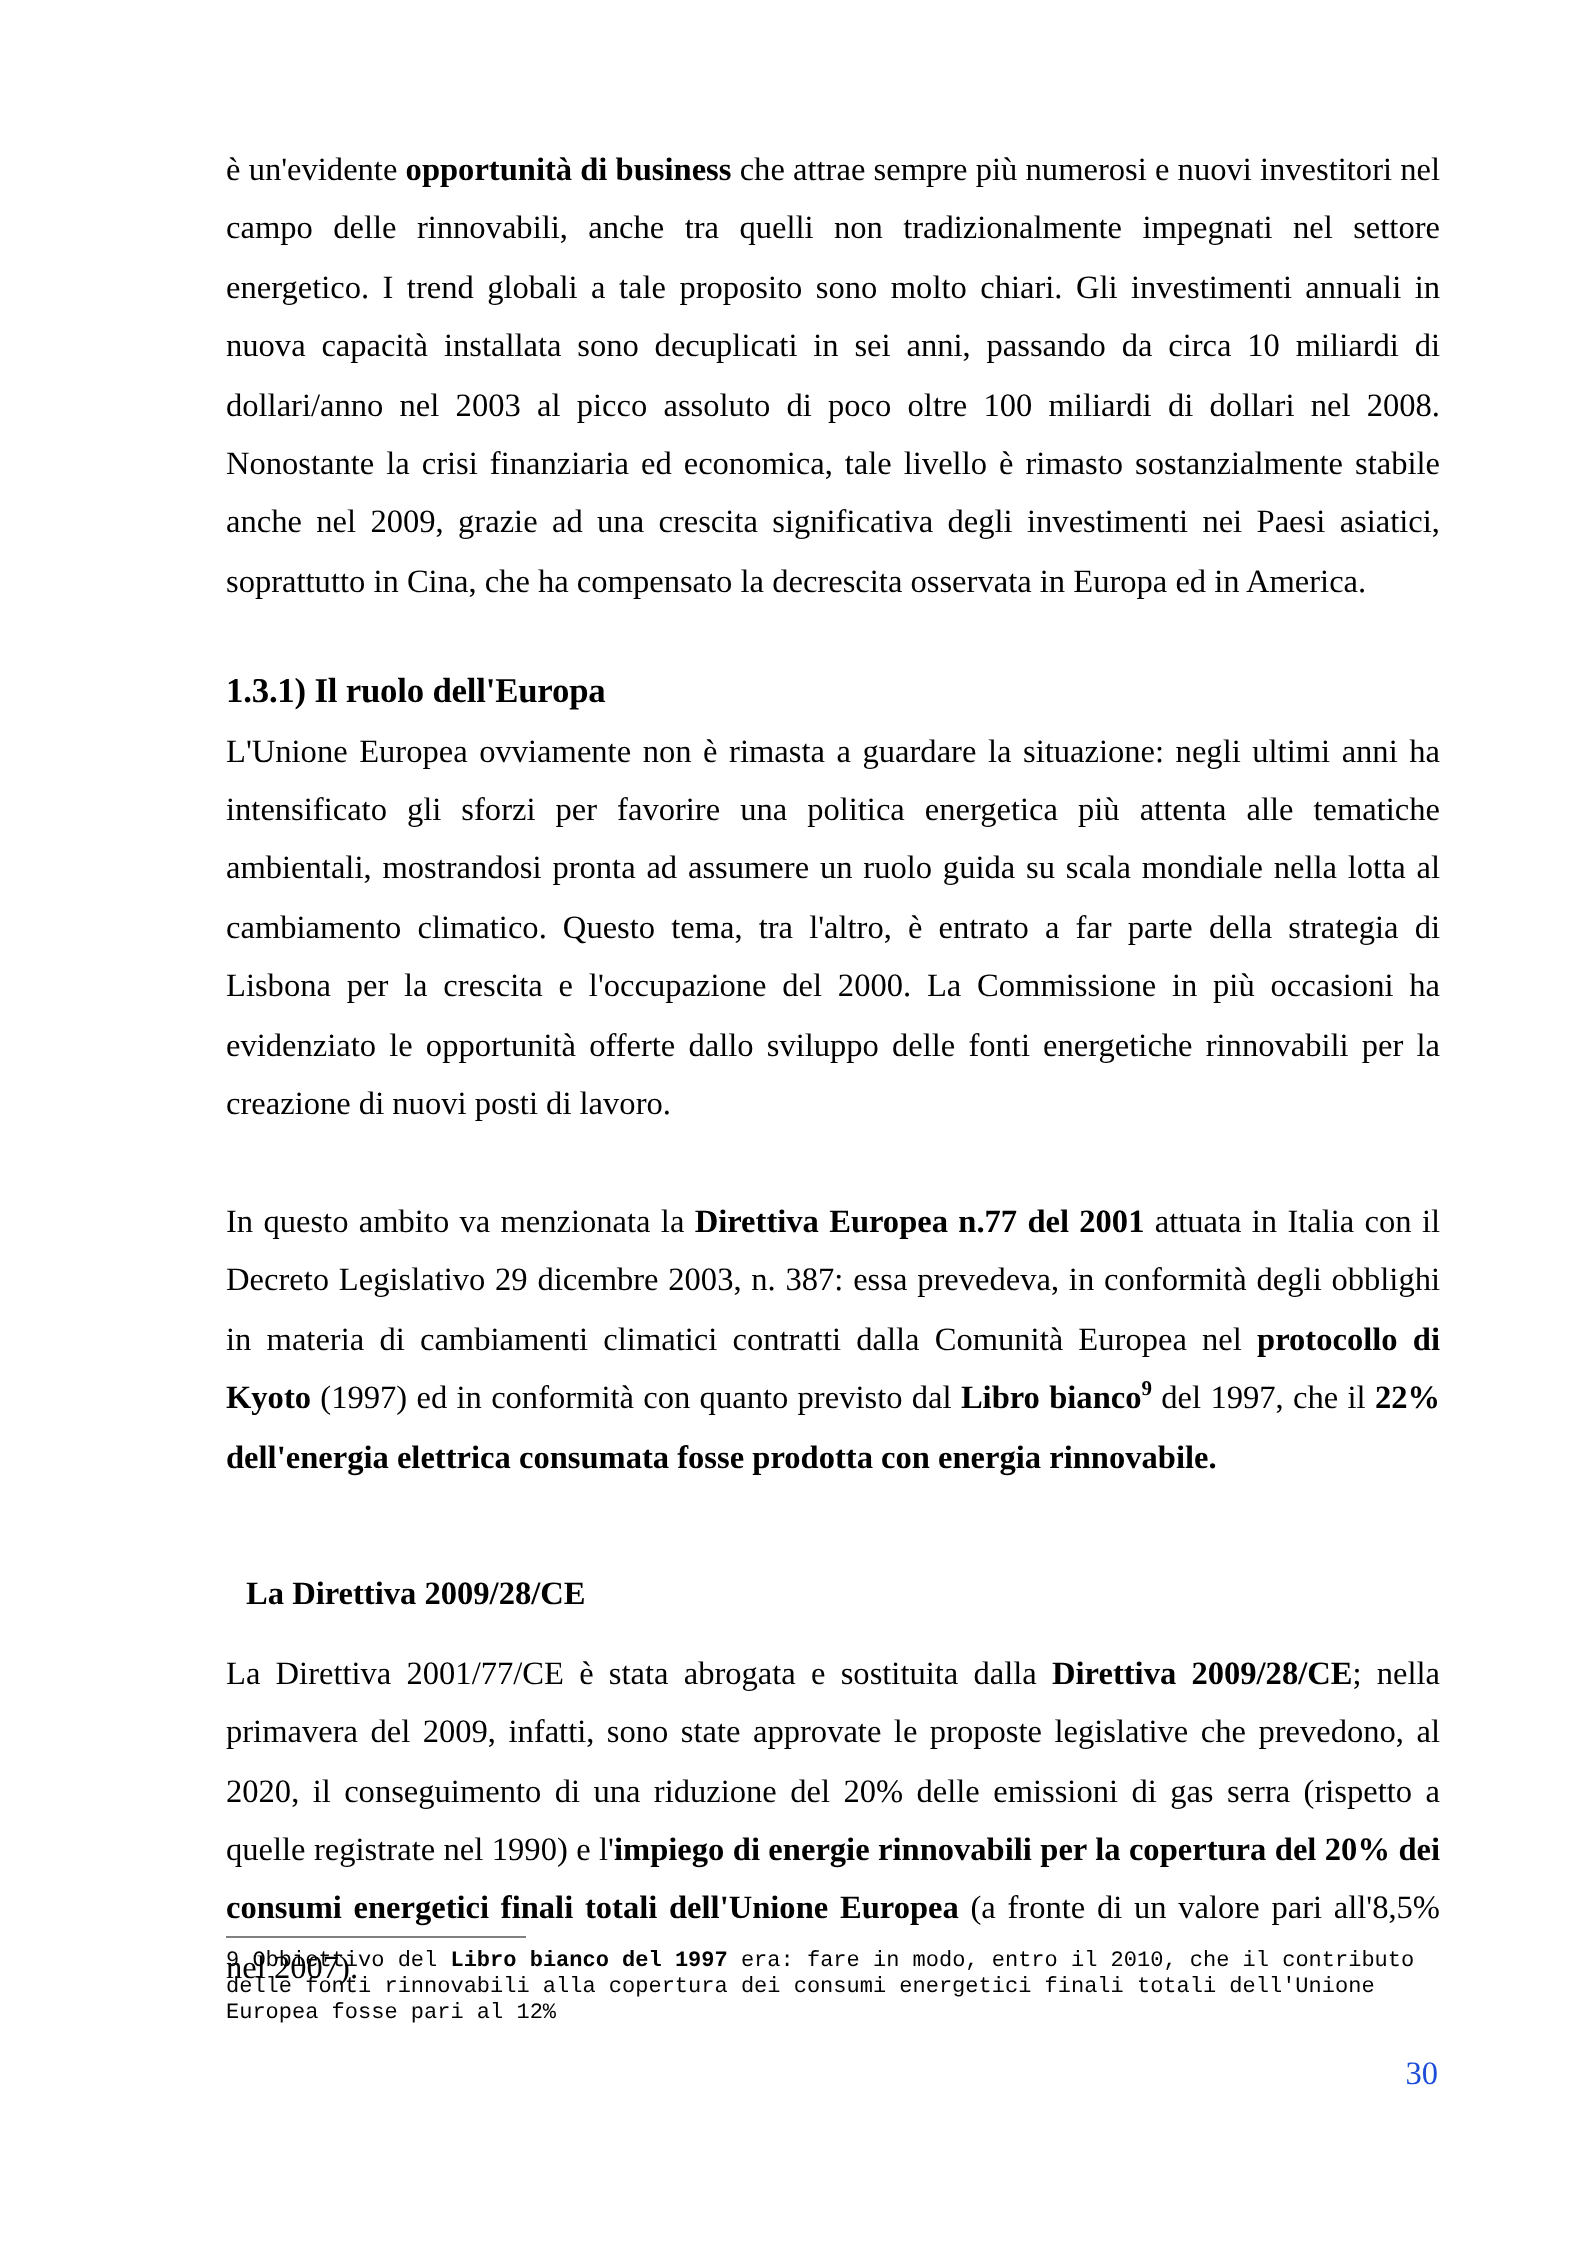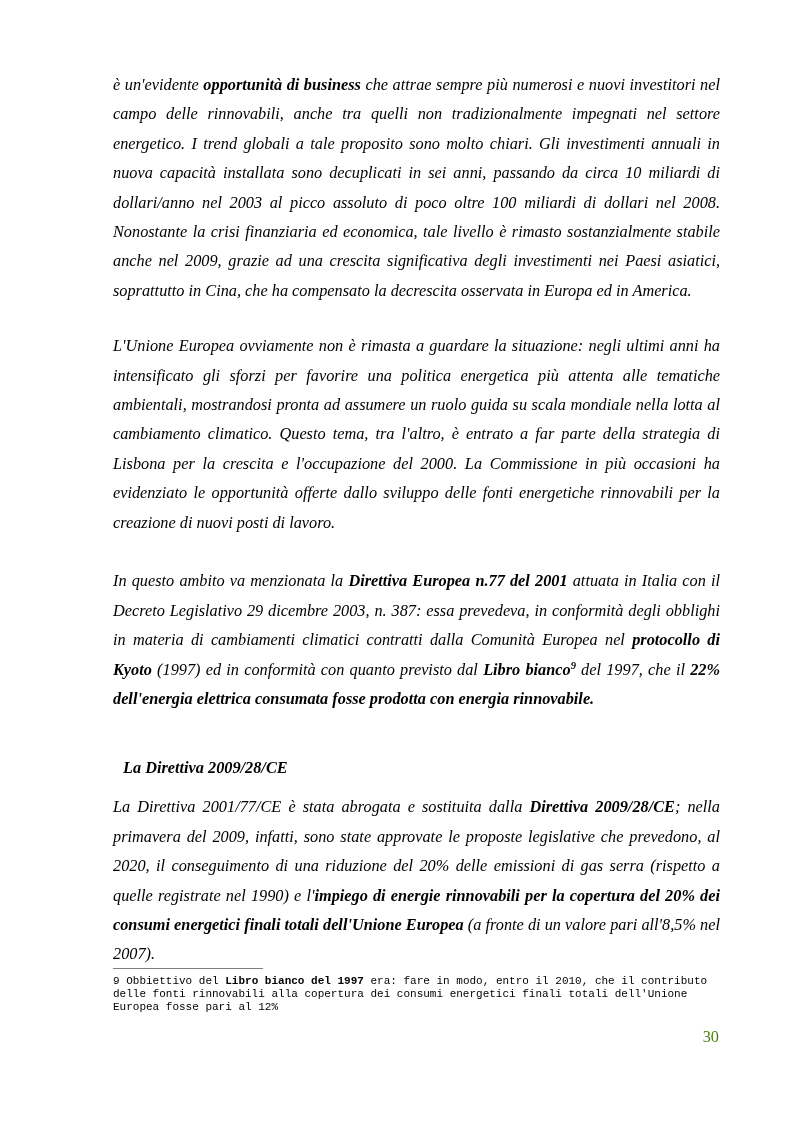--- a/index.html
+++ b/index.html
@@ -21,21 +21,20 @@
     top: 0;
     width: 793px;
     height: 1123px;
     background: #ffffff;
   }
   .content {
     position: absolute;
     left: 113px;
     top: 70px;
     width: 607px;
-    font-style: italic;
   }
   p.body-par {
     margin: 0;
     font-size: 16.3px;
     line-height: 29.4px;
     text-align: justify;
     text-justify: inter-word;
     -webkit-hyphens: none;
     hyphens: none;
   }
@@ -90,34 +89,35 @@
   }
   .footnote-text b {
     font-weight: bold;
   }
   .page-number {
     position: absolute;
     right: 74px;
     top: 1027px;
     font-size: 16.3px;
     font-family: "Liberation Serif", "DejaVu Serif", serif;
-    color: #4d7c0f;
+    color: #1d4ed8;
   }
 </style>
 </head>
 <body>
 
 <div class="page">
 
   <div class="content">
 
     <p class="body-par"><span>è un'evidente </span><b>opportunità di business</b><span> che attrae sempre più numerosi e nuovi investitori nel campo delle rinnovabili, anche tra quelli non tradizionalmente impegnati nel settore energetico. I trend globali a tale proposito sono molto chiari. Gli investimenti annuali in nuova capacità installata sono decuplicati in sei anni, passando da circa 10 miliardi di dollari/anno nel 2003 al picco assoluto di poco oltre 100 miliardi di dollari nel 2008. Nonostante la crisi finanziaria ed economica, tale livello è rimasto sostanzialmente stabile anche nel 2009, grazie ad una crescita significativa degli investimenti nei Paesi asiatici, soprattutto in Cina, che ha compensato la decrescita osservata in Europa ed in America.</span></p>
 
     <div class="heading-top-gap"></div>
 
+    <h2 class="section-heading">1.3.1) Il ruolo dell'Europa</h2>
 
     <p class="body-par">L'Unione Europea ovviamente non è rimasta a guardare la situazione: negli ultimi anni ha intensificato gli sforzi per favorire una politica energetica più attenta alle tematiche ambientali, mostrandosi pronta ad assumere un ruolo guida su scala mondiale nella lotta al cambiamento climatico. Questo tema, tra l'altro, è entrato a far parte della strategia di Lisbona per la crescita e l'occupazione del 2000. La Commissione in più occasioni ha evidenziato le opportunità offerte dallo sviluppo delle fonti energetiche rinnovabili per la creazione di nuovi posti di lavoro.</p>
 
     <div class="par-gap"></div>
 
     <p class="body-par"><span>In questo ambito va menzionata la </span><b>Direttiva Europea n.77 del 2001</b><span> attuata in Italia con il Decreto Legislativo 29 dicembre 2003, n. 387: essa prevedeva, in conformità degli obblighi in materia di cambiamenti climatici contratti dalla Comunità Europea nel </span><b>protocollo di Kyoto</b><span> (1997) ed in conformità con quanto previsto dal </span><b>Libro bianco</b><sup class="fn-ref">9</sup><span> del 1997, che il </span><b>22% dell'energia elettrica consumata fosse prodotta con energia rinnovabile.</b></p>
 
     <div class="par-gap"></div>
 
     <h3 class="sub-heading">La Direttiva 2009/28/CE</h3>

